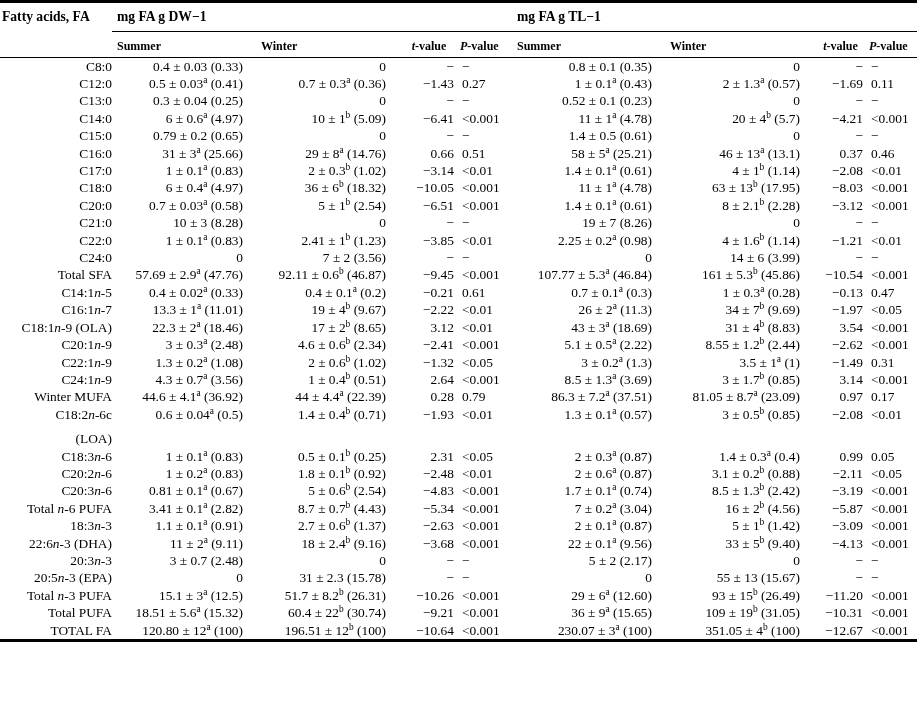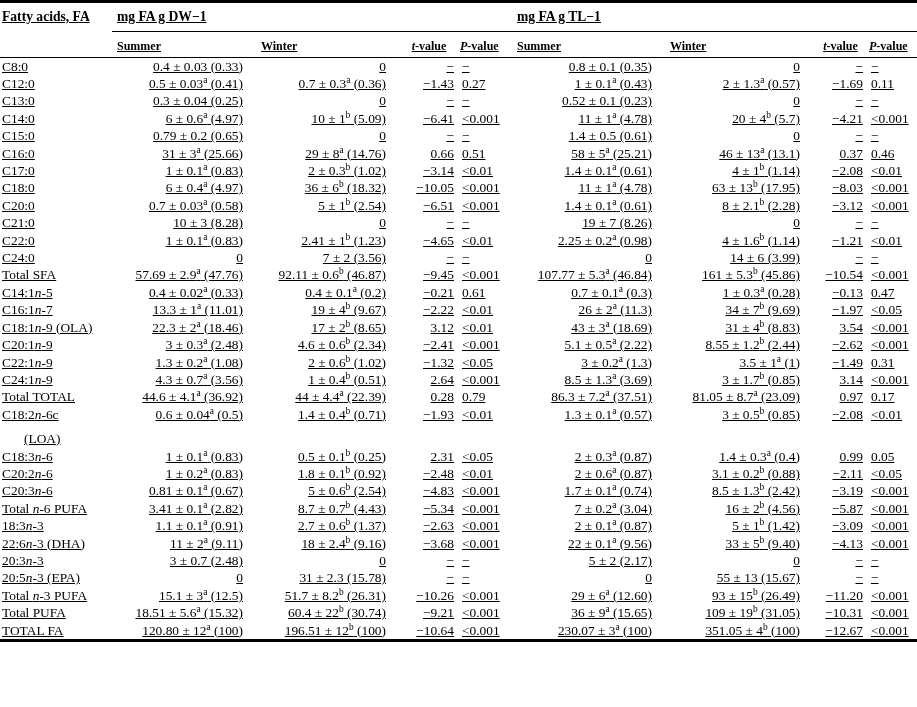--- a/index.html
+++ b/index.html
@@ -13,21 +13,20 @@
     height: 707px;
     overflow: hidden;
     font-family: "Liberation Serif", "DejaVu Serif", serif;
     color: #000000;
   }
   #table-wrap {
     width: 917px;
     height: 501px;
     position: relative;
     box-sizing: border-box;
-    text-decoration: underline;
   }
   table.fa-table {
     width: 917px;
     border-collapse: collapse;
     table-layout: fixed;
     font-size: 13.4px;
     line-height: 1.0;
   }
   
   .rule-top {
@@ -87,21 +86,21 @@
   .colhead.c-t      { text-align: center; padding-left: 2px; }
   .colhead.c-p      { text-align: left; padding-left: 2px; }
   
   td {
     padding: 0;
     vertical-align: top;
     font-size: 13.4px;
   }
   tbody tr td { padding-top: 2.0px; padding-bottom: 2.0px; }
   .c-label {
-    text-align: left;
+    text-align: right;
     padding-left: 2px;
     white-space: nowrap;
   }
   .c-val {
     text-align: right;
     padding-right: 12px;
     white-space: nowrap;
   }
   .c-num {
     text-align: right;
@@ -279,21 +278,21 @@
           <td class="c-num c-pval">−</td>
           <td class="c-val">19 ± 7 (8.26)</td>
           <td class="c-val">0</td>
           <td class="c-num">−</td>
           <td class="c-num c-pval">−</td>
         </tr>
         <tr>
           <td class="c-label">C22:0</td>
           <td class="c-val">1 ± 0.1<sup>a</sup> (0.83)</td>
           <td class="c-val">2.41 ± 1<sup>b</sup> (1.23)</td>
-          <td class="c-num">−4.65</td>
+          <td class="c-num">−3.85</td>
           <td class="c-num c-pval">&lt;0.01</td>
           <td class="c-val">2.25 ± 0.2<sup>a</sup> (0.98)</td>
           <td class="c-val">4 ± 1.6<sup>b</sup> (1.14)</td>
           <td class="c-num">−1.21</td>
           <td class="c-num c-pval">&lt;0.01</td>
         </tr>
         <tr>
           <td class="c-label">C24:0</td>
           <td class="c-val">0</td>
           <td class="c-val">7 ± 2 (3.56)</td>
@@ -375,21 +374,21 @@
           <td class="c-val">4.3 ± 0.7<sup>a</sup> (3.56)</td>
           <td class="c-val">1 ± 0.4<sup>b</sup> (0.51)</td>
           <td class="c-num">2.64</td>
           <td class="c-num c-pval">&lt;0.001</td>
           <td class="c-val">8.5 ± 1.3<sup>a</sup> (3.69)</td>
           <td class="c-val">3 ± 1.7<sup>b</sup> (0.85)</td>
           <td class="c-num">3.14</td>
           <td class="c-num c-pval">&lt;0.001</td>
         </tr>
         <tr>
-          <td class="c-label">Total TOTAL</td>
+          <td class="c-label">Winter MUFA</td>
           <td class="c-val">44.6 ± 4.1<sup>a</sup> (36.92)</td>
           <td class="c-val">44 ± 4.4<sup>a</sup> (22.39)</td>
           <td class="c-num">0.28</td>
           <td class="c-num c-pval">0.79</td>
           <td class="c-val">86.3 ± 7.2<sup>a</sup> (37.51)</td>
           <td class="c-val">81.05 ± 8.7<sup>a</sup> (23.09)</td>
           <td class="c-num">0.97</td>
           <td class="c-num c-pval">0.17</td>
         </tr>
         <tr>

